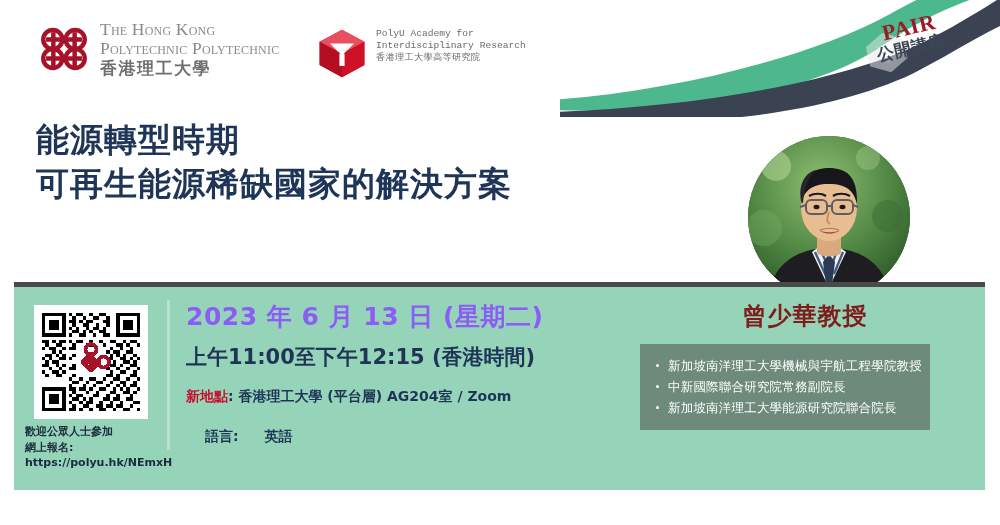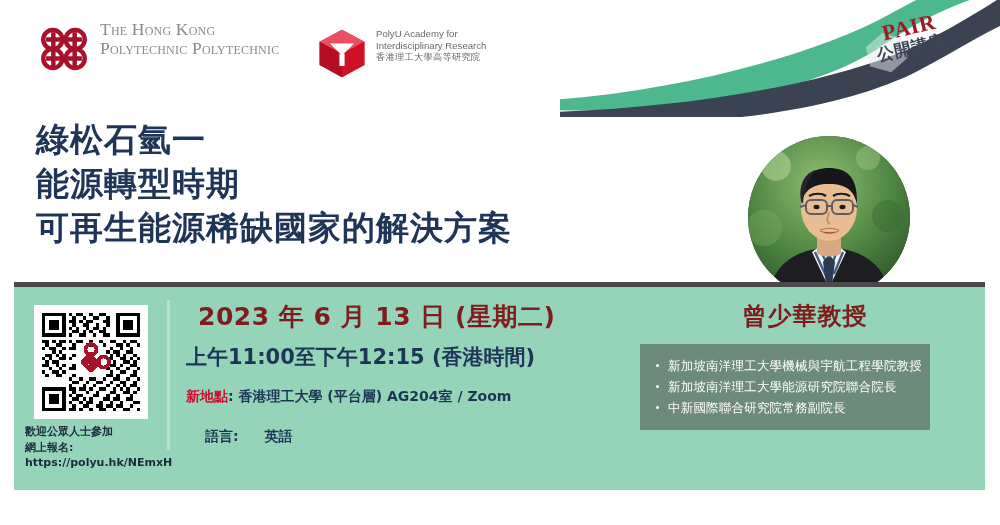--- a/index.html
+++ b/index.html
@@ -24,21 +24,21 @@
   }
   .polyu-l3{font-size:17px;line-height:21px;color:#6f6f6f;letter-spacing:1.5px;font-weight:600;
     font-family:"DejaVu Sans","Liberation Sans",sans-serif;}
 
   
   .pairacad{position:absolute;left:316px;top:26px;width:180px;height:56px;}
   .pairacad-mark{position:absolute;left:0;top:2px;width:52px;height:50px;}
   .pairacad-text{position:absolute;left:60px;top:2px;width:130px;}
   .pairacad-text div{
     font-size:9.6px;line-height:11.6px;color:#6b6b6b;white-space:nowrap;
-    font-family:Liberation Sans, sans-serif;
+    font-family:Liberation Mono, monospace;
   }
   .pairacad-text .zh{font-size:9.2px;letter-spacing:.3px;padding-top:.5px;}
 
   
   .pair-badge{position:absolute;left:858px;top:14px;width:120px;height:64px;transform:rotate(-13deg);}
   .pair-badge .cube{position:absolute;left:6px;top:8px;width:44px;height:46px;opacity:.5;}
   .pair-badge .pair-word{
     position:absolute;left:28px;top:1px;
     font-family:"Liberation Serif","DejaVu Serif",serif;
     font-weight:bold;font-size:22px;color:#9b1b26;letter-spacing:.5px;line-height:22px;
@@ -77,21 +77,21 @@
   .qr-cap div{
     font-family:"DejaVu Sans","Liberation Sans",sans-serif;
     font-size:11px;font-weight:bold;color:#1b2a3d;line-height:15.5px;white-space:nowrap;letter-spacing:0;
   }
   .vdiv{position:absolute;left:167px;top:300px;width:3px;height:150px;background:#b8e2ce;}
 
   
   .details{position:absolute;left:186px;top:300px;width:440px;}
   .det-date{
     font-family:"DejaVu Sans","Liberation Sans",sans-serif;
-    font-size:25px;font-weight:bold;color:#7f1d1d;line-height:34px;white-space:nowrap;letter-spacing:.5px;margin-left:12px;
+    font-size:25px;font-weight:bold;color:#8b5cf6;line-height:34px;white-space:nowrap;letter-spacing:.5px;
   }
   .det-time{
     font-family:"DejaVu Sans","Liberation Sans",sans-serif;
     font-size:21px;font-weight:bold;color:#1f3557;line-height:30px;white-space:nowrap;margin-top:8px;
   }
   .det-venue{
     font-family:"DejaVu Sans","Liberation Sans",sans-serif;
     font-size:14px;font-weight:bold;color:#1f3557;line-height:20px;white-space:nowrap;margin-top:14px;
   }
   .det-venue .hl{color:#c8102e;}
@@ -139,20 +139,21 @@
           <path d="M70,14 a17,17 0 1 1 0,34 a17,17 0 1 1 0,-34 Z"></path>
           <path d="M30,48 a17,17 0 1 1 0,34 a17,17 0 1 1 0,-34 Z"></path>
           <path d="M70,48 a17,17 0 1 1 0,34 a17,17 0 1 1 0,-34 Z"></path>
           <path d="M18,31 L82,31 M18,65 L82,65 M31,18 L31,80 M69,18 L69,80"></path>
         </g>
       </svg>
     </div>
     <div class="polyu-text">
       <div class="polyu-l1">The Hong Kong</div>
       <div class="polyu-l2">Polytechnic Polytechnic</div>
+      <div class="polyu-l3">香港理工大學</div>
     </div>
   </div>
 
   <div class="pairacad">
     <div class="pairacad-mark">
       <svg width="52" height="50" viewBox="0 0 60 58">
         <polygon points="30,2 56,16 56,43 30,57 4,43 4,16" fill="#d31b2e"></polygon>
         <polygon points="30,2 56,16 30,30 4,16" fill="#e8505f"></polygon>
         <polygon points="4,16 30,30 30,57 4,43" fill="#b50e22"></polygon>
         <polygon points="30,30 56,16 56,43 30,57" fill="#cf1026"></polygon>
@@ -173,21 +174,20 @@
         <polygon points="30,2 56,16 56,43 30,57 4,43 4,16" fill="#e9e9e9"></polygon>
         <polygon points="16,18 44,18 30,32" fill="#ffffff"></polygon>
         <rect x="27" y="30" width="6" height="14" fill="#ffffff"></rect>
       </svg>
     </div>
     <div class="pair-word">PAIR</div>
     <div class="pair-zh">公開講座</div>
   </div>
 
   <div class="headline">
-    <div class="ln ln1">綠松石氫一</div>
     <div class="ln ln2">能源轉型時期</div>
     <div class="ln ln3">可再生能源稀缺國家的解決方案</div>
   </div>
 
   <div class="photo">
     <svg width="162" height="162" viewBox="0 0 162 162">
       <defs>
         <radialGradient id="bg" cx="45%" cy="30%" r="85%">
           <stop offset="0%" stop-color="#8fbf72"></stop>
           <stop offset="55%" stop-color="#4b8240"></stop>
@@ -468,19 +468,19 @@
     <div class="det-lang">
       <span class="lbl">語言:</span><span>英語</span>
     </div>
   </div>
 
   <div class="speaker">
     <div class="sp-name">曾少華教授</div>
     <div class="sp-box">
       <ul>
         <li>新加坡南洋理工大學機械與宇航工程學院教授</li>
+        <li>中新國際聯合研究院常務副院長</li>
         <li>新加坡南洋理工大學能源研究院聯合院長</li>
-        <li>中新國際聯合研究院常務副院長</li>
       </ul>
     </div>
   </div>
 
 </div>
 
 </body></html>

